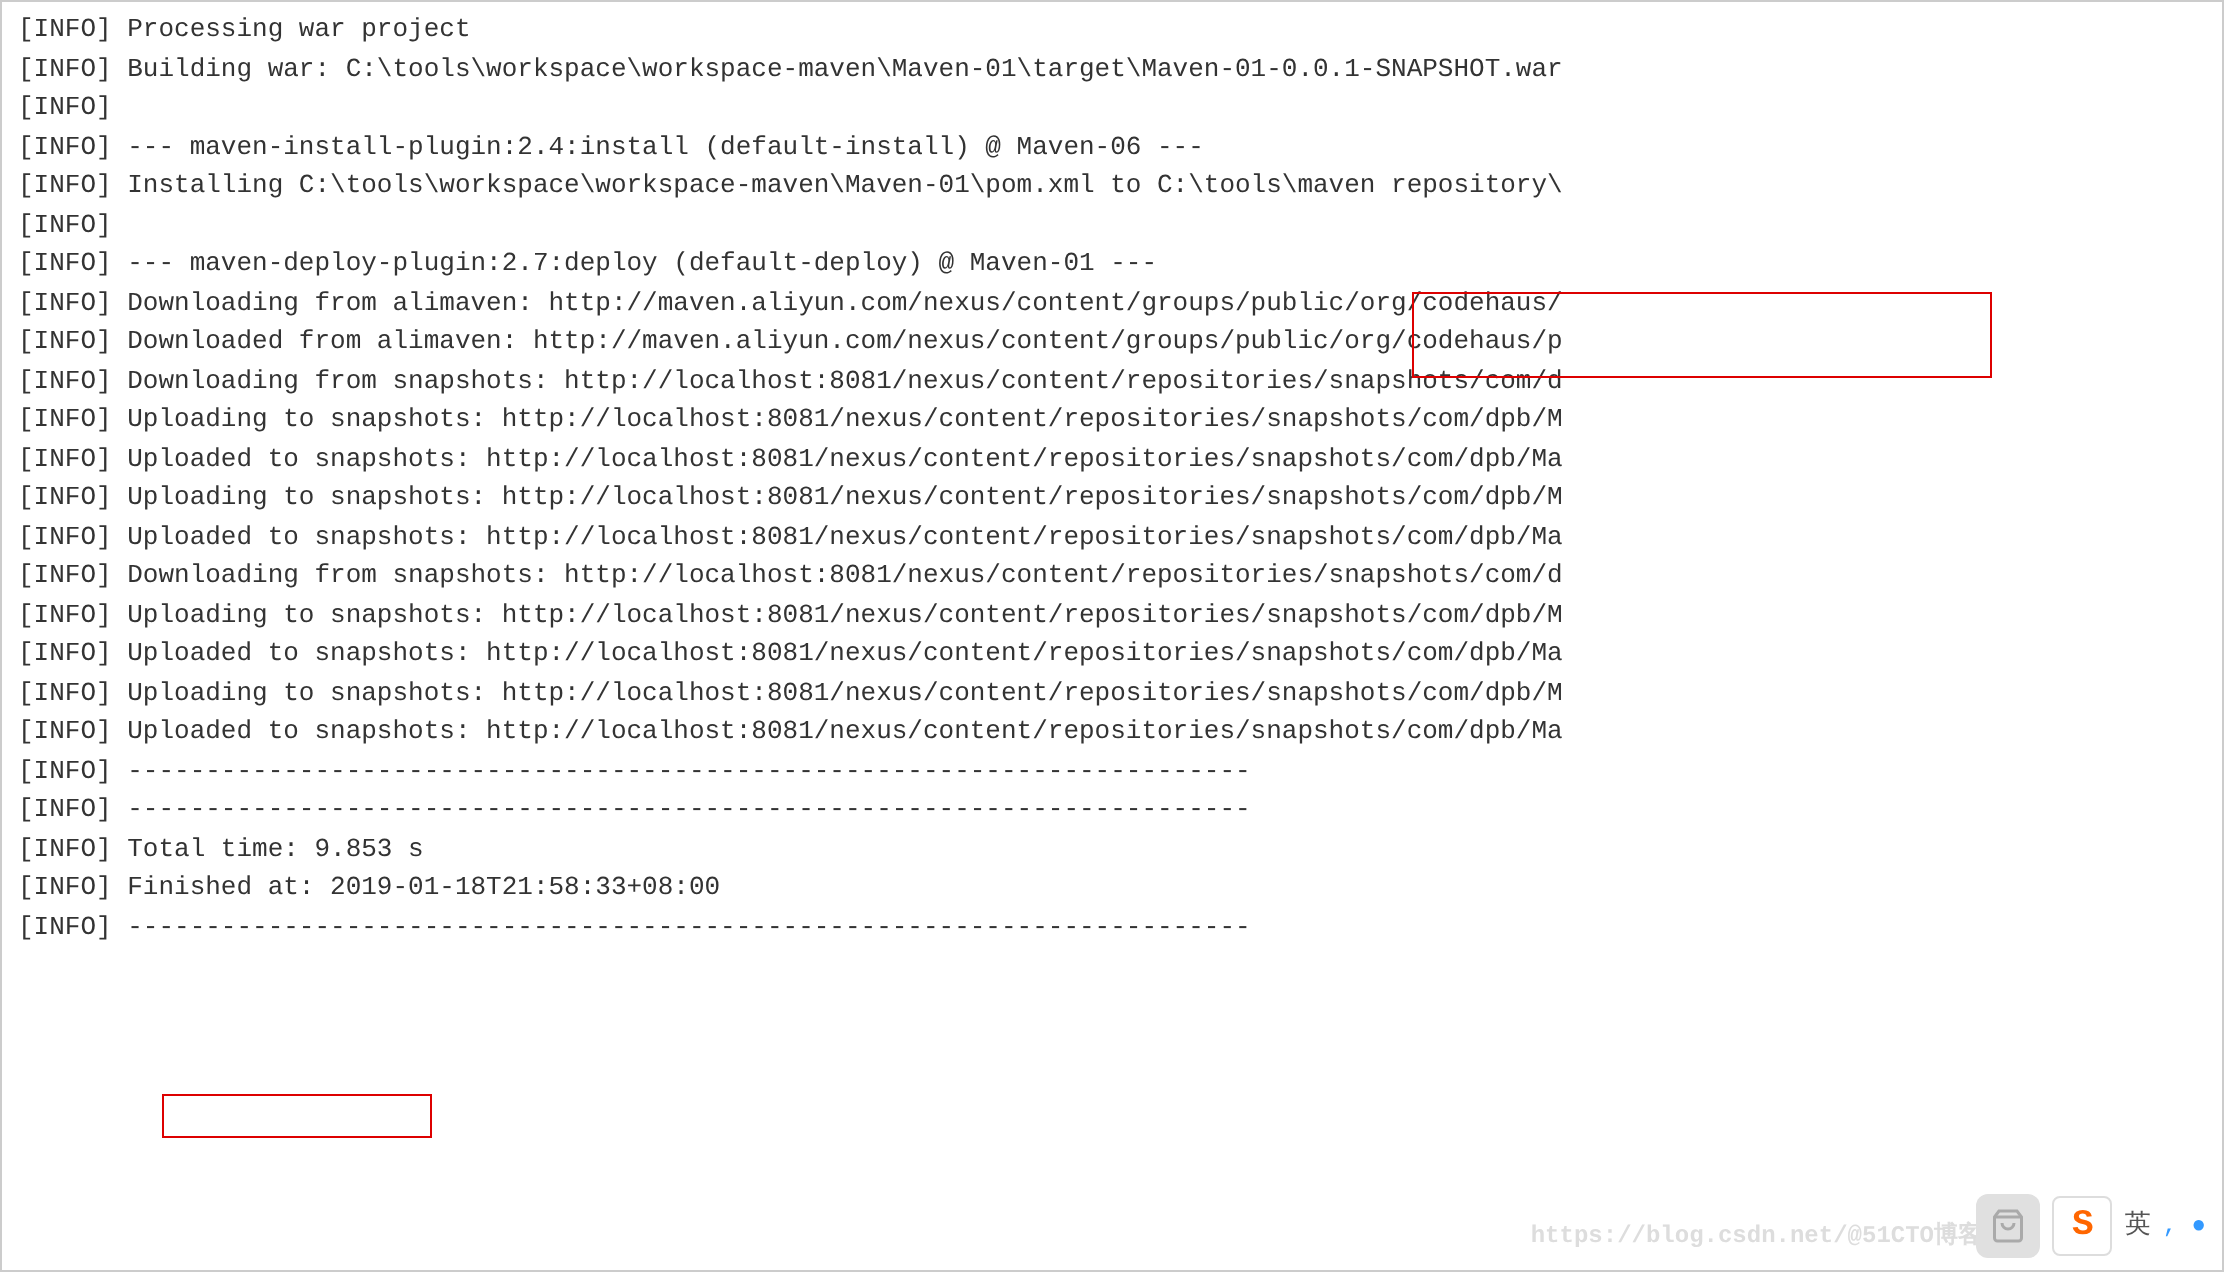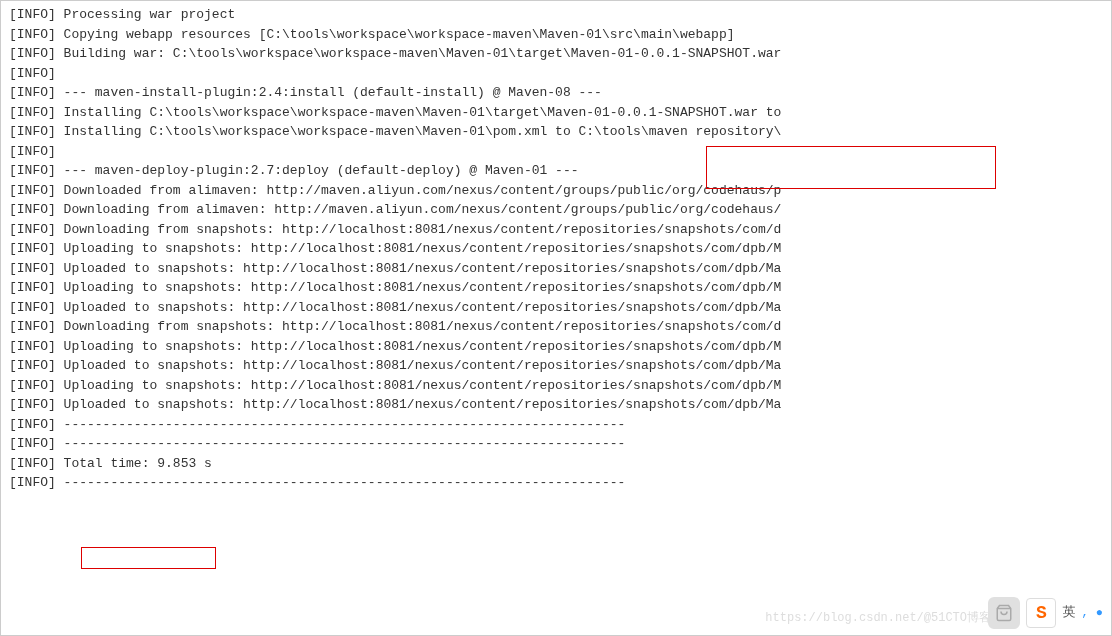--- a/index.html
+++ b/index.html
@@ -50,20 +50,21 @@
       width: 135px;
       height: 22px;
     }
     .watermark {
       position: absolute;
       bottom: 8px;
       right: 120px;
       color: #dddddd;
       font-size: 12px;
       z-index: 2;
+      font-weight: bold;
     }
     .bottom-icons {
       position: absolute;
       bottom: 6px;
       right: 8px;
       display: flex;
       align-items: center;
       gap: 6px;
       z-index: 3;
     }
@@ -98,43 +99,42 @@
     .dots {
       color: #3399ff;
       font-size: 12px;
     }
   </style>
 </head>
 <body>
 
 <div id="log-container">
     <div class="log-line"><span class="tag">[INFO]</span><span class="msg"> Processing war project</span></div>
-    <div class="log-line"><span class="tag">[INFO]</span><span class="msg"> Copying webapp resources [C:\tools\workspace\workspace-maven\Maven-01\src\main\webapp]</span></div>
     <div class="log-line"><span class="tag">[INFO]</span><span class="msg"> Building war: C:\tools\workspace\workspace-maven\Maven-01\target\Maven-01-0.0.1-SNAPSHOT.war</span></div>
     <div class="log-line"><span class="tag">[INFO]</span><span class="msg"></span></div>
-    <div class="log-line"><span class="tag">[INFO]</span><span class="msg"> --- maven-install-plugin:2.4:install (default-install) @ Maven-08 ---</span></div>
-    <div class="log-line"><span class="tag">[INFO]</span><span class="msg"> Installing C:\tools\workspace\workspace-maven\Maven-01\target\Maven-01-0.0.1-SNAPSHOT.war to</span></div>
+    <div class="log-line"><span class="tag">[INFO]</span><span class="msg"> --- maven-install-plugin:2.4:install (default-install) @ Maven-06 ---</span></div>
     <div class="log-line"><span class="tag">[INFO]</span><span class="msg"> Installing C:\tools\workspace\workspace-maven\Maven-01\pom.xml to C:\tools\maven repository\</span></div>
     <div class="log-line"><span class="tag">[INFO]</span><span class="msg"></span></div>
     <div class="log-line"><span class="tag">[INFO]</span><span class="msg"> --- maven-deploy-plugin:2.7:deploy (default-deploy) @ Maven-01 ---</span></div>
+    <div class="log-line"><span class="tag">[INFO]</span><span class="msg"> Downloading from alimaven: http://maven.aliyun.com/nexus/content/groups/public/org/codehaus/</span></div>
     <div class="log-line"><span class="tag">[INFO]</span><span class="msg"> Downloaded from alimaven: http://maven.aliyun.com/nexus/content/groups/public/org/codehaus/p</span></div>
-    <div class="log-line"><span class="tag">[INFO]</span><span class="msg"> Downloading from alimaven: http://maven.aliyun.com/nexus/content/groups/public/org/codehaus/</span></div>
     <div class="log-line"><span class="tag">[INFO]</span><span class="msg"> Downloading from snapshots: http://localhost:8081/nexus/content/repositories/snapshots/com/d</span></div>
     <div class="log-line"><span class="tag">[INFO]</span><span class="msg"> Uploading to snapshots: http://localhost:8081/nexus/content/repositories/snapshots/com/dpb/M</span></div>
     <div class="log-line"><span class="tag">[INFO]</span><span class="msg"> Uploaded to snapshots: http://localhost:8081/nexus/content/repositories/snapshots/com/dpb/Ma</span></div>
     <div class="log-line"><span class="tag">[INFO]</span><span class="msg"> Uploading to snapshots: http://localhost:8081/nexus/content/repositories/snapshots/com/dpb/M</span></div>
     <div class="log-line"><span class="tag">[INFO]</span><span class="msg"> Uploaded to snapshots: http://localhost:8081/nexus/content/repositories/snapshots/com/dpb/Ma</span></div>
     <div class="log-line"><span class="tag">[INFO]</span><span class="msg"> Downloading from snapshots: http://localhost:8081/nexus/content/repositories/snapshots/com/d</span></div>
     <div class="log-line"><span class="tag">[INFO]</span><span class="msg"> Uploading to snapshots: http://localhost:8081/nexus/content/repositories/snapshots/com/dpb/M</span></div>
     <div class="log-line"><span class="tag">[INFO]</span><span class="msg"> Uploaded to snapshots: http://localhost:8081/nexus/content/repositories/snapshots/com/dpb/Ma</span></div>
     <div class="log-line"><span class="tag">[INFO]</span><span class="msg"> Uploading to snapshots: http://localhost:8081/nexus/content/repositories/snapshots/com/dpb/M</span></div>
     <div class="log-line"><span class="tag">[INFO]</span><span class="msg"> Uploaded to snapshots: http://localhost:8081/nexus/content/repositories/snapshots/com/dpb/Ma</span></div>
     <div class="log-line"><span class="tag">[INFO]</span><span class="msg"> ------------------------------------------------------------------------</span></div>
     <div class="log-line"><span class="tag">[INFO]</span><span class="msg"> ------------------------------------------------------------------------</span></div>
     <div class="log-line"><span class="tag">[INFO]</span><span class="msg"> Total time:  9.853 s</span></div>
+    <div class="log-line"><span class="tag">[INFO]</span><span class="msg"> Finished at: 2019-01-18T21:58:33+08:00</span></div>
     <div class="log-line"><span class="tag">[INFO]</span><span class="msg"> ------------------------------------------------------------------------</span></div>
   </div>
 
 <div class="highlight-box-1"></div>
 <div class="highlight-box-2"></div>
 
 <div class="watermark">https://blog.csdn.net/@51CTO博客</div>
 
 <div class="bottom-icons">
   <div class="icon-bag">

